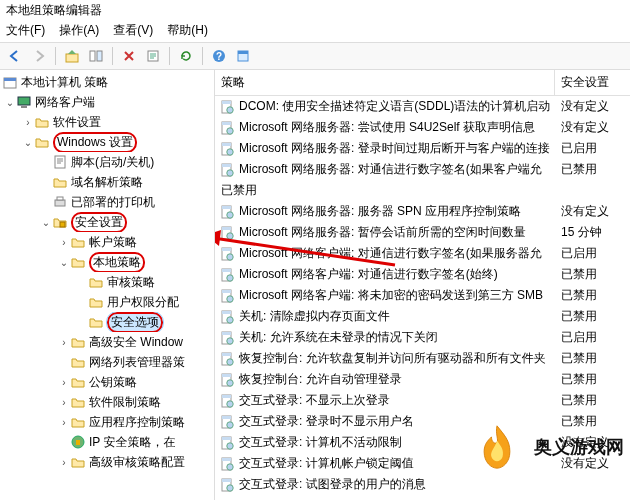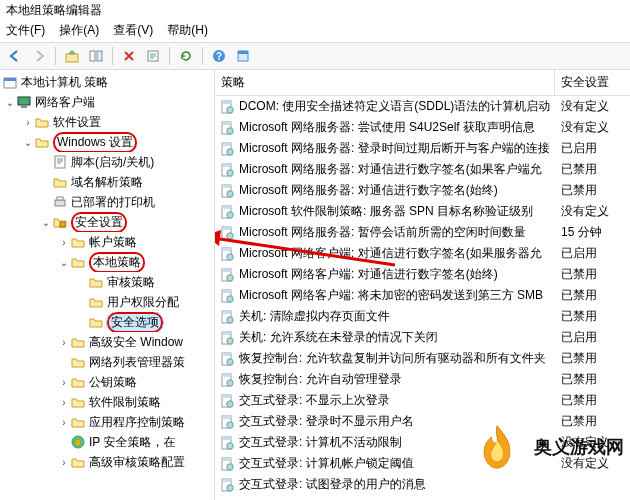--- a/index.html
+++ b/index.html
@@ -365,42 +365,32 @@
                 <rect x="3" y="2" width="9" height="12" fill="#fff" stroke="#9a9a9a"></rect>
                 <rect x="3" y="2" width="9" height="3" fill="#c7dcf2"></rect>
                 <circle cx="11" cy="11" r="3.2" fill="#b7d3ef" stroke="#6a8"></circle>
               </svg>
             </span>
             <span>Microsoft 网络服务器: 对通信进行数字签名(如果客户端允</span>
           </div>
           <div class="c2">已禁用</div>
         </div>
         <div class="row">
-          <div class="c1">
-            <span>
-              <svg width="16" height="16">
-                <rect x="3" y="2" width="9" height="12" fill="#fff" stroke="#9a9a9a"></rect>
-                <rect x="3" y="2" width="9" height="3" fill="#c7dcf2"></rect>
-                <circle cx="11" cy="11" r="3.2" fill="#b7d3ef" stroke="#6a8"></circle>
-              </svg>
-            </span>
-            <span>Microsoft 网络服务器: 对通信进行数字签名(始终)</span>
-          </div>
-          <div class="c2">已禁用</div>
-        </div>
-        <div class="row">
-          <div class="c1">
-            <span>
-              <svg width="16" height="16">
-                <rect x="3" y="2" width="9" height="12" fill="#fff" stroke="#9a9a9a"></rect>
-                <rect x="3" y="2" width="9" height="3" fill="#c7dcf2"></rect>
-                <circle cx="11" cy="11" r="3.2" fill="#b7d3ef" stroke="#6a8"></circle>
-              </svg>
-            </span>
-            <span>Microsoft 软件限制策略: 服务器 SPN 目标名称验证级别</span>
+          <div class="c2">已禁用</div>
+        </div>
+        <div class="row">
+          <div class="c1">
+            <span>
+              <svg width="16" height="16">
+                <rect x="3" y="2" width="9" height="12" fill="#fff" stroke="#9a9a9a"></rect>
+                <rect x="3" y="2" width="9" height="3" fill="#c7dcf2"></rect>
+                <circle cx="11" cy="11" r="3.2" fill="#b7d3ef" stroke="#6a8"></circle>
+              </svg>
+            </span>
+            <span>Microsoft 网络服务器: 服务器 SPN 应用程序控制策略</span>
           </div>
           <div class="c2">没有定义</div>
         </div>
         <div class="row">
           <div class="c1">
             <span>
               <svg width="16" height="16">
                 <rect x="3" y="2" width="9" height="12" fill="#fff" stroke="#9a9a9a"></rect>
                 <rect x="3" y="2" width="9" height="3" fill="#c7dcf2"></rect>
                 <circle cx="11" cy="11" r="3.2" fill="#b7d3ef" stroke="#6a8"></circle>

